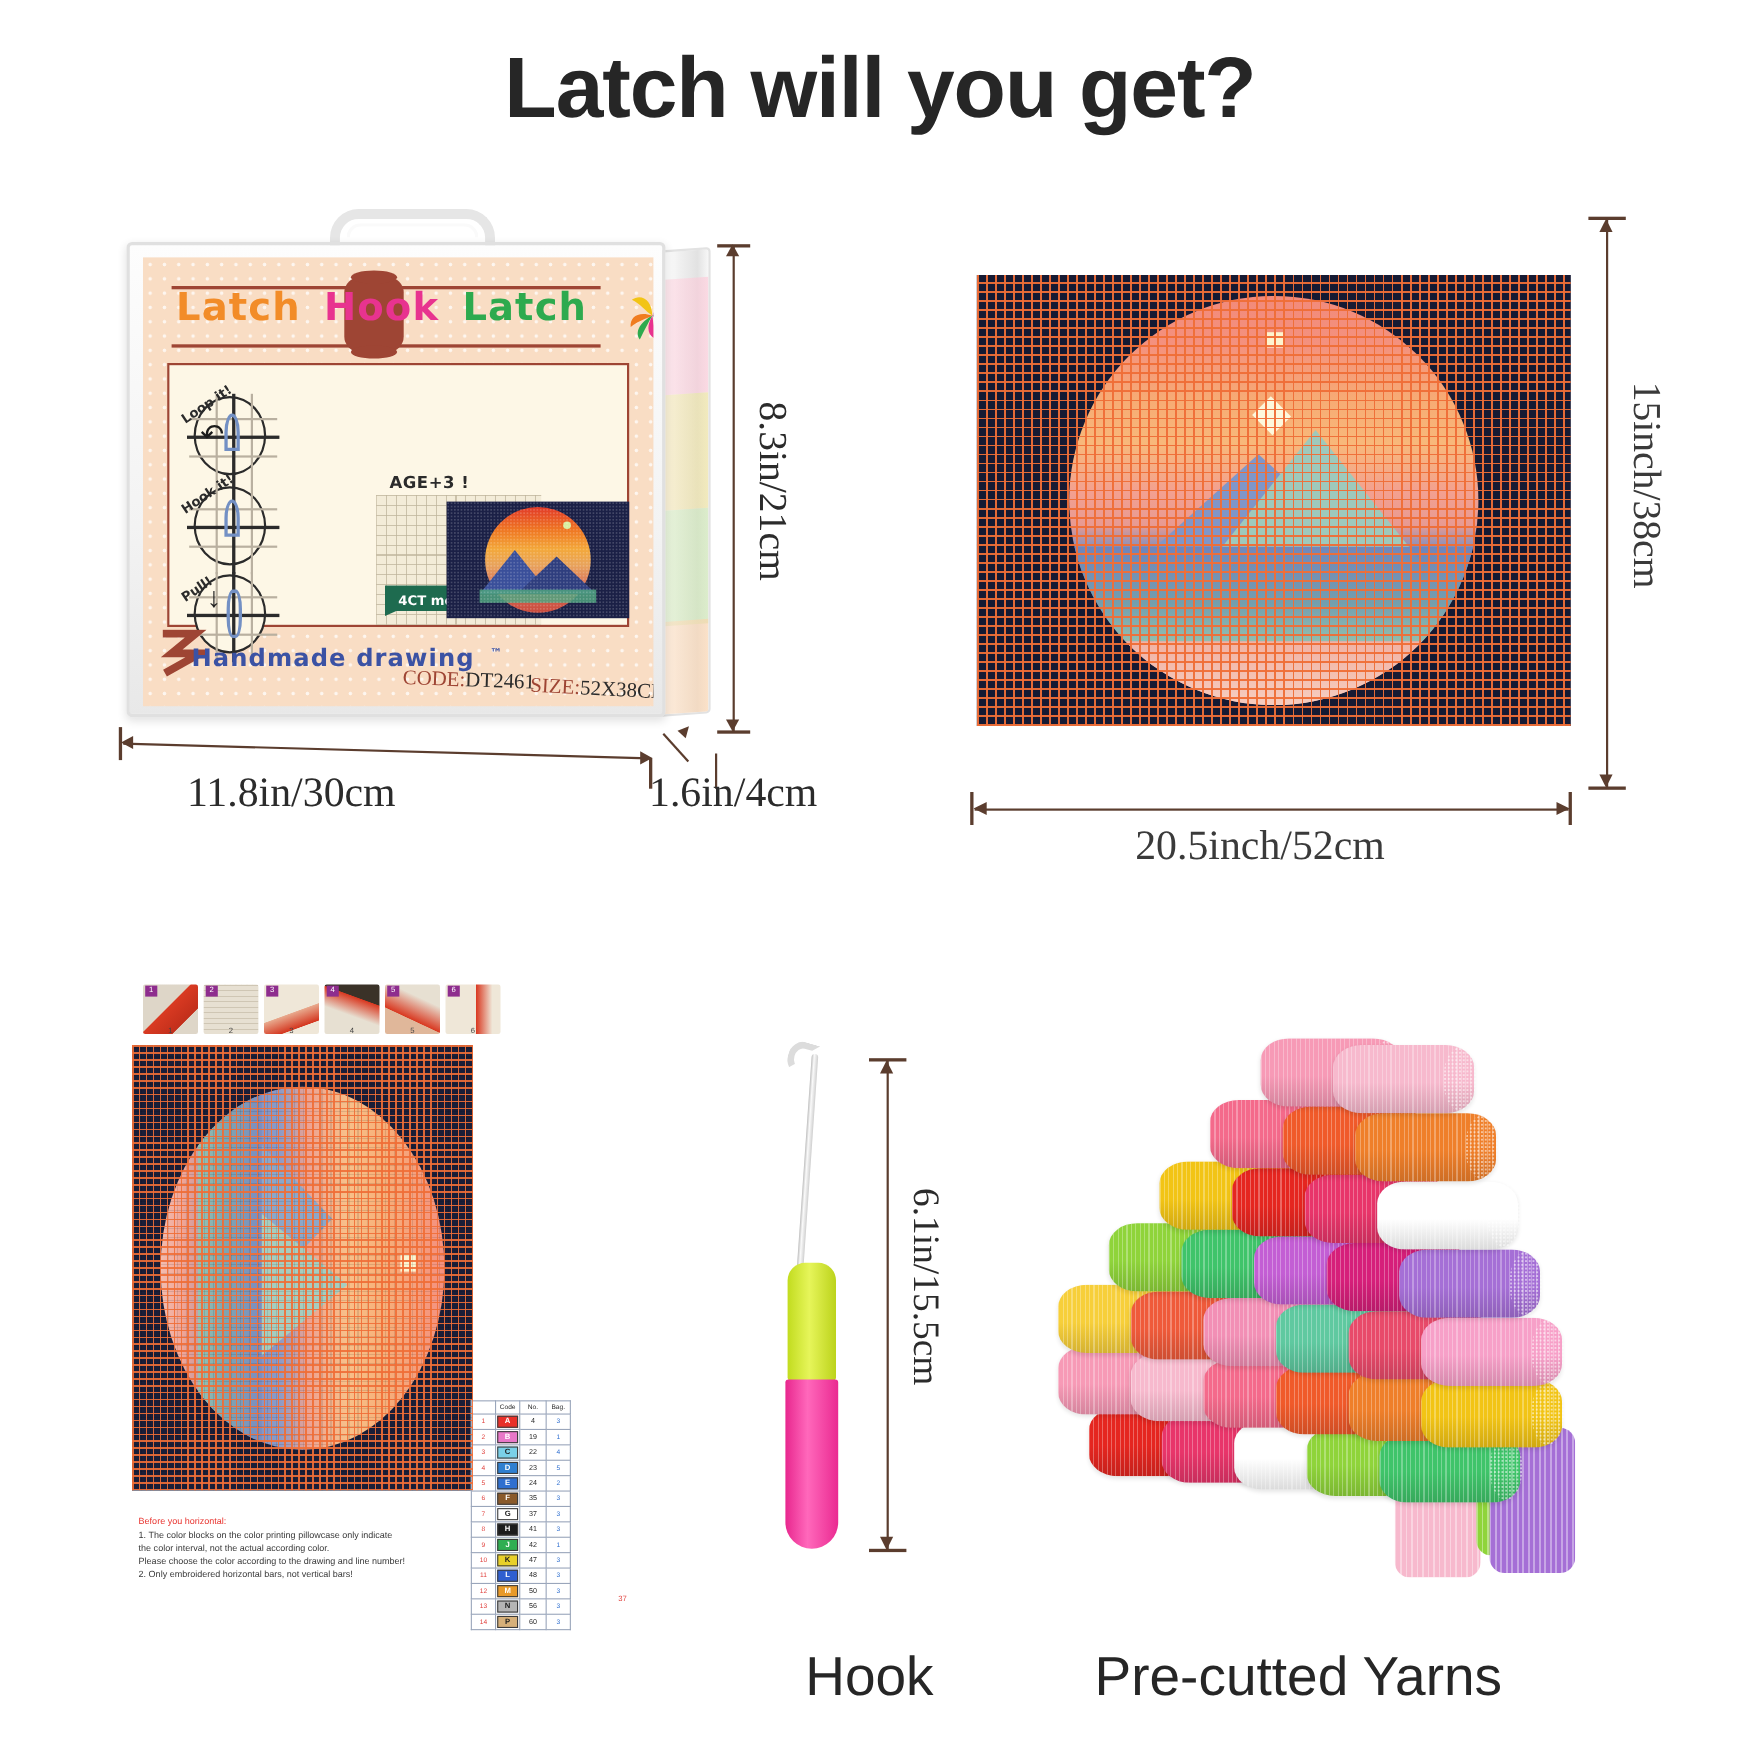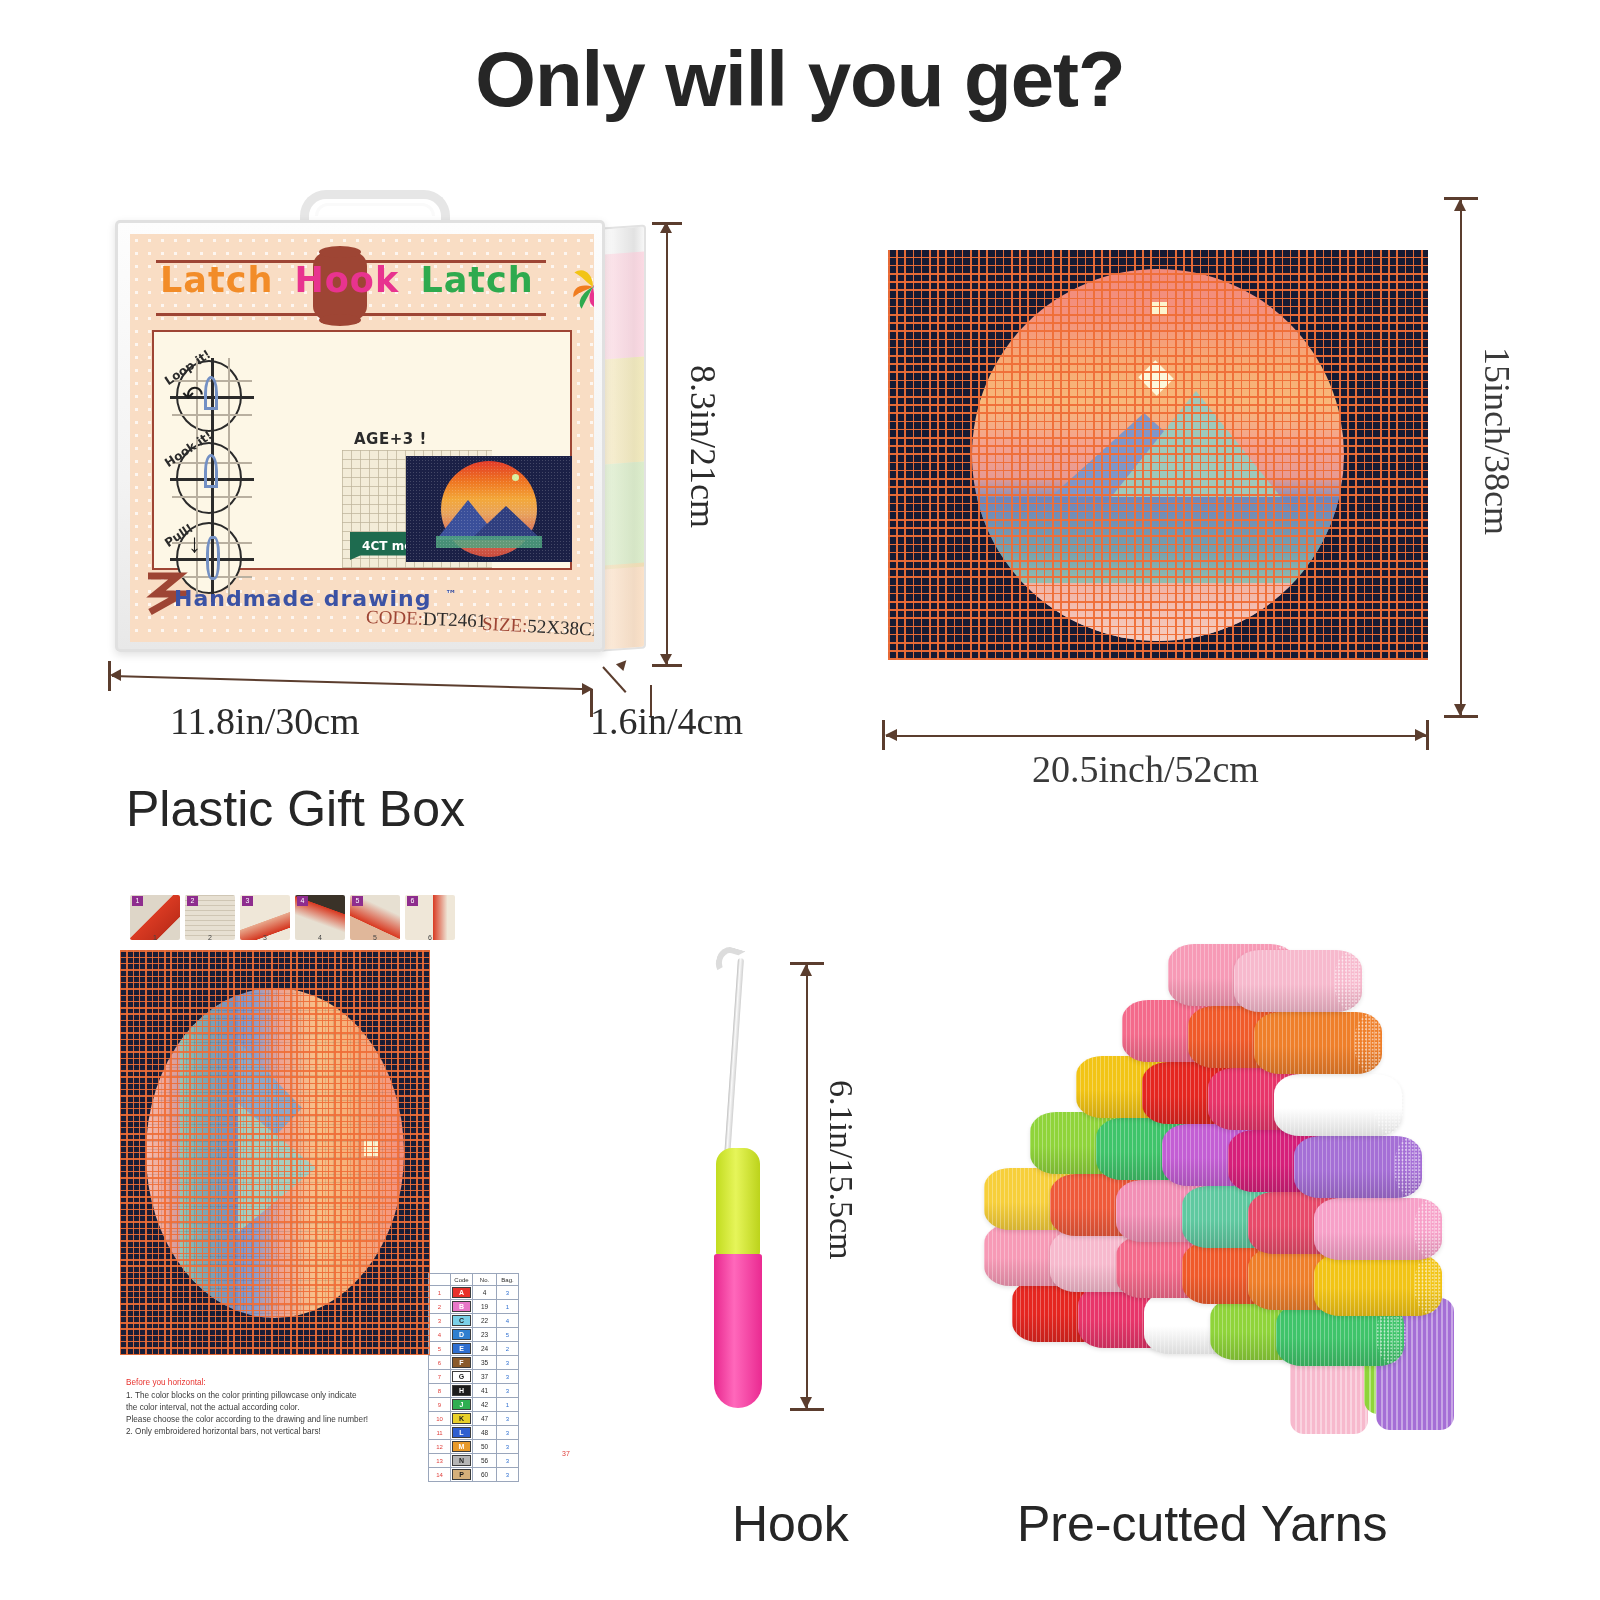--- a/index.html
+++ b/index.html
@@ -349,21 +349,21 @@
     background: linear-gradient(90deg,#c2dc1f,#e6f55a 45%,#bcd31b);
     border-radius: 16px 16px 4px 4px;
   }
   .hook-handle-bot {
     position:absolute; left:24px; top:314px; width:48px; height:154px;
     background: linear-gradient(90deg,#e8278e,#ff68bb 42%,#ea2a91);
     border-radius: 3px 3px 26px 26px;
   }
 
   
-  #yarn-panel { position:absolute; left:972px; top:930px; width:520px; height:530px; }
+  #yarn-panel { position:absolute; left:950px; top:930px; width:520px; height:530px; }
   .yarn {
     position:absolute; border-radius:26px/20px;
     box-shadow: 0 2px 4px rgba(0,0,0,.10);
   }
   .yarn:after {
     content:""; position:absolute; right:-2px; top:2px; width:30px; height:calc(100% - 4px);
     border-radius:50%;
     background-image: radial-gradient(circle, rgba(255,255,255,.55) .9px, transparent 1.1px);
     background-size: 3.4px 3.4px;
     filter: brightness(1.06);
@@ -376,21 +376,21 @@
     position:absolute; width:78px; height:132px; border-radius:14px;
     background-image: repeating-linear-gradient(90deg, rgba(255,255,255,.38) 0 1.5px, transparent 1.5px 5px);
   }
 
   
   #cap-box  { left:126px; top:780px; }
 </style>
 </head>
 <body>
 
-<div class="page-title">Only will you get?</div>
+<div class="page-title">Latch will you get?</div>
 
 <div id="giftbox-panel">
 
   <div class="box-3d">
     <div class="box-handle"></div>
 
     <div class="box-side">
       <div class="side-band sb1"></div>
         <div class="side-band sb2"></div>
       <div class="side-band sb3"></div>
@@ -509,21 +509,20 @@
     <div class="dim-label" style="left:80px; top:524px; font-size:38px;">11.8in/30cm</div>
   </div>
 
   <div>
     <div class="dimline" style="left:560px; top:510px; width:2px; height:32px;"></div>
     <div class="dimline" style="left:512px; top:492px; width:2px; height:34px; transform:rotate(-42deg); transform-origin:top center;"></div>
     <div style="position:absolute;left:528px;top:484px;width:0;height:0;border-left:5px solid transparent;border-right:5px solid transparent;border-bottom:10px solid #5b3d2e;transform:rotate(42deg);"></div>
     <div class="dim-label" style="left:500px; top:524px; font-size:38px;">1.6in/4cm</div>
   </div>
 
-  <div class="caption" id="cap-box" style="position:absolute; left:36px; top:605px;">Plastic Gift Box</div>
 </div>
 
 <div id="canvas-panel">
 
   <div class="mesh-canvas">
     <div class="design-circle">
       <div class="dc-mtn1"></div>
       <div class="dc-mtn2"></div>
       <div class="dc-water"></div>
       <div class="dc-shore"></div>

